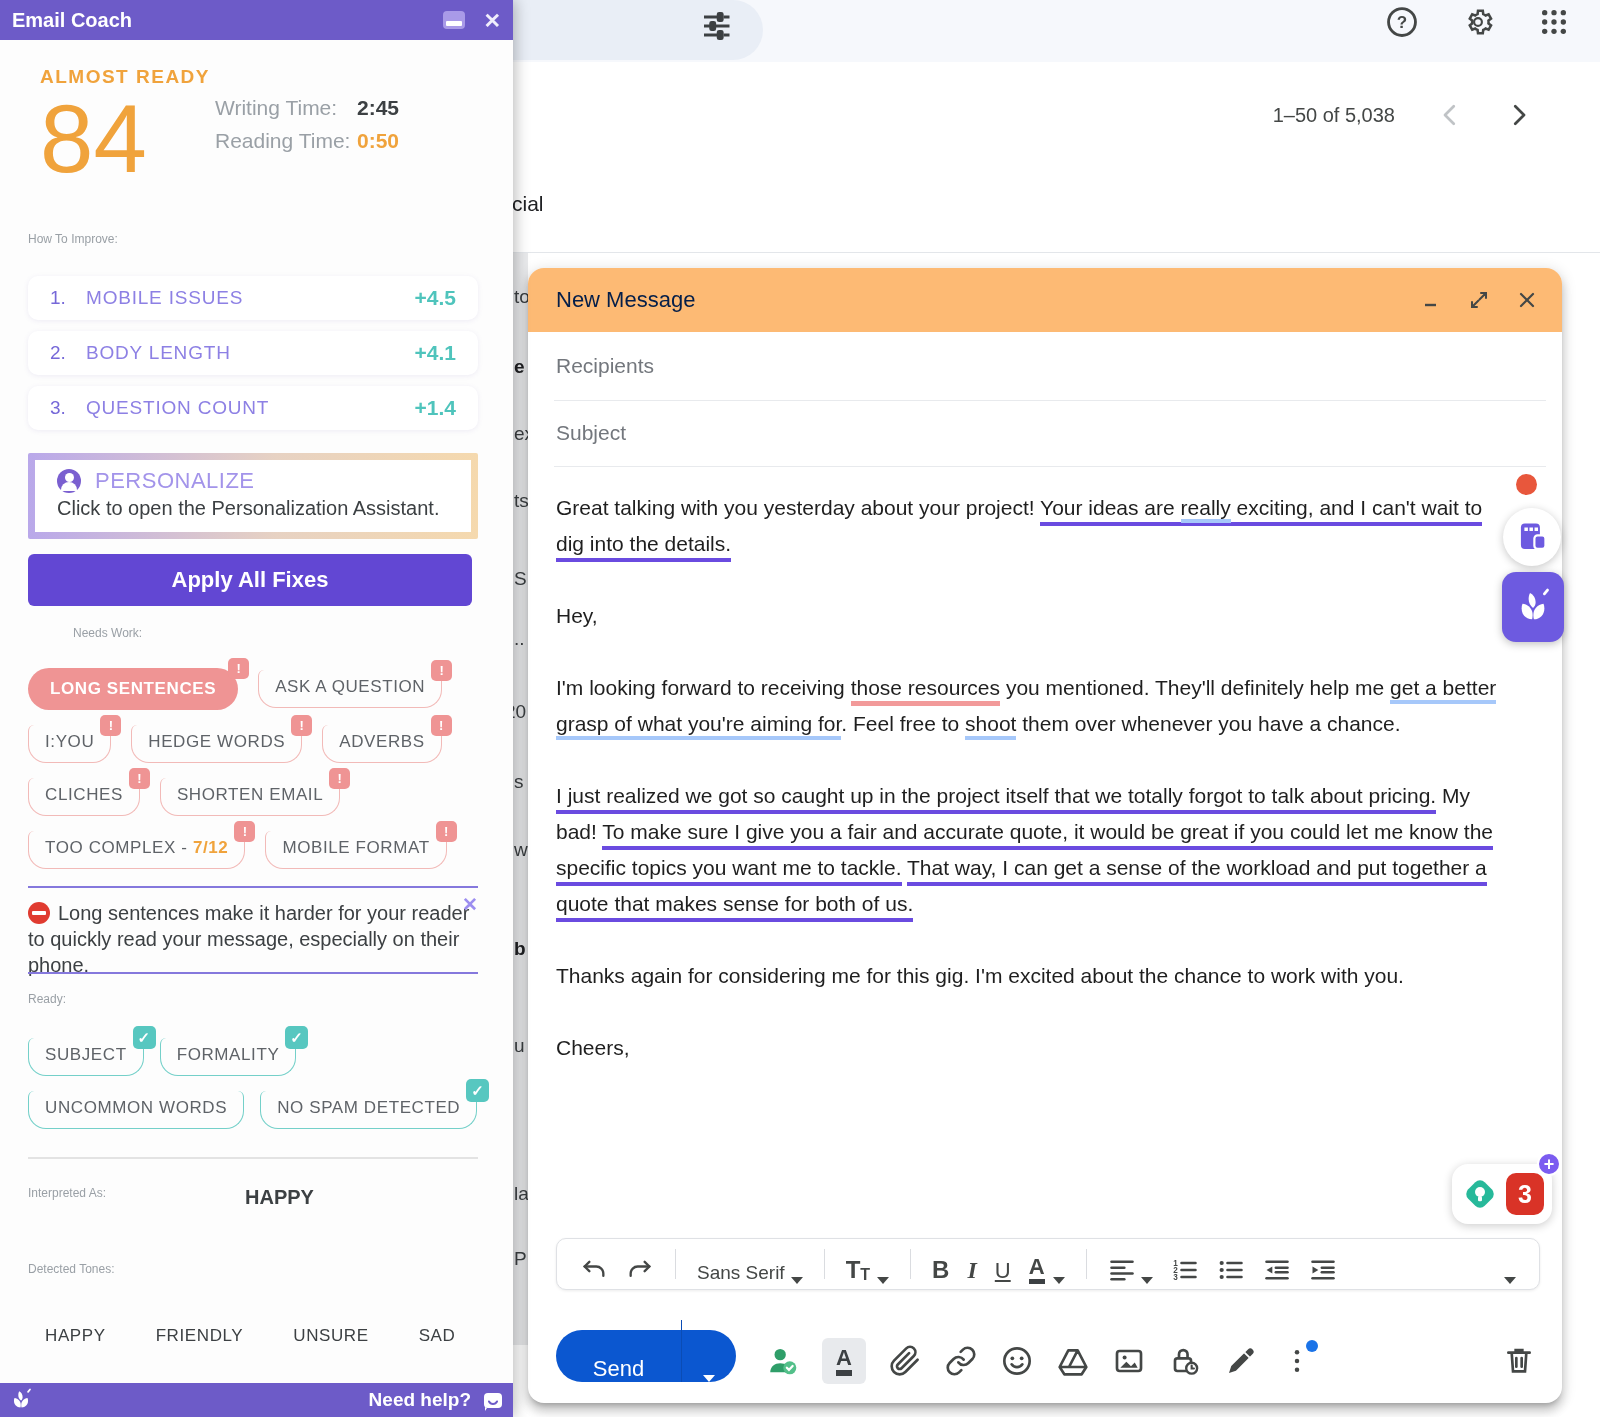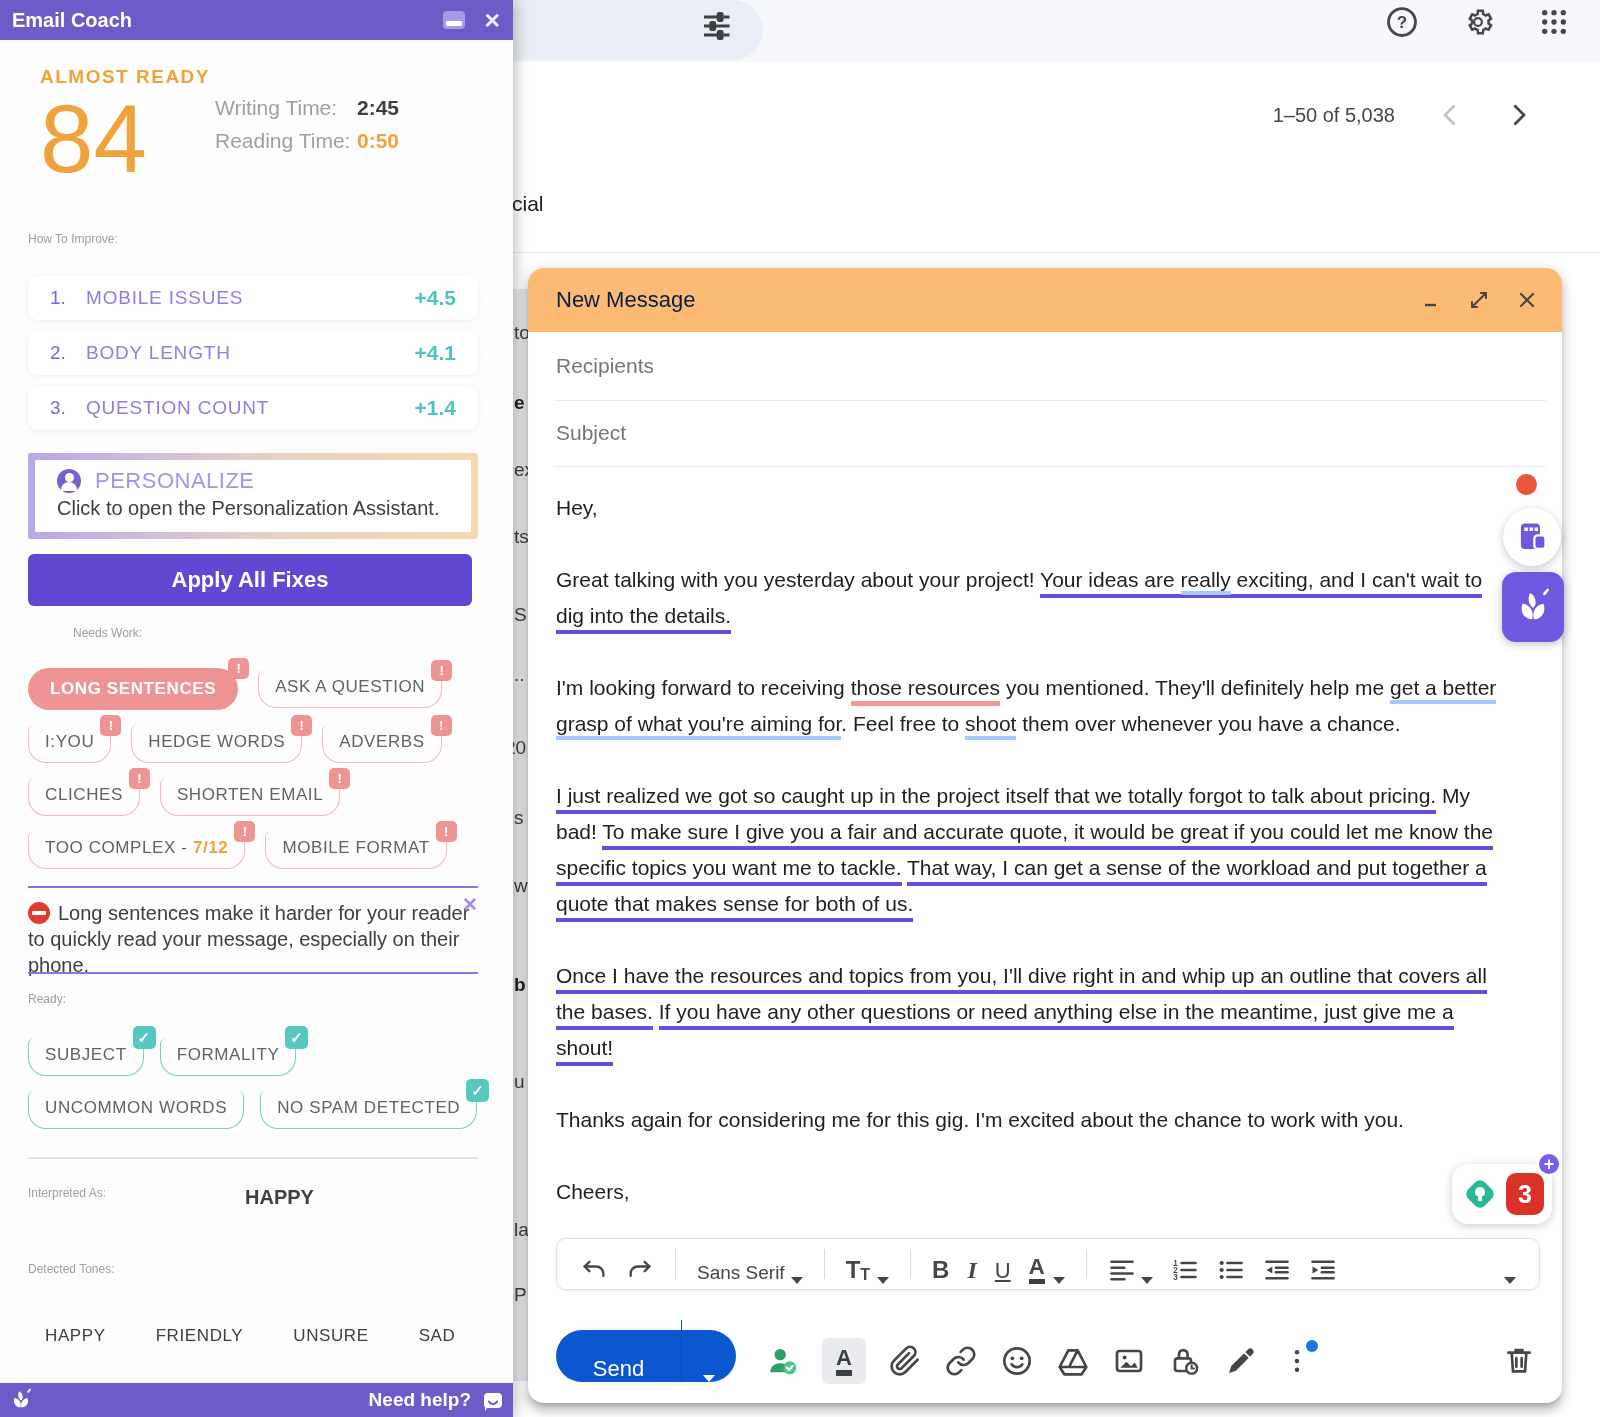--- a/index.html
+++ b/index.html
@@ -10,21 +10,21 @@
   
   .gm-topstrip { position:absolute; left:513px; top:0; right:0; height:62px; background:#f6f8fc; }
   .gm-search-pill { position:absolute; left:513px; top:0; width:250px; height:60px; background:#e9eef6; border-radius:0 30px 30px 0; }
   .gm-tune { position:absolute; left:698px; top:8px; width:36px; height:36px; }
   .gm-topicons { position:absolute; top:4px; right:28px; display:flex; gap:40px; align-items:center; }
   .gm-topicons .ticon { width:36px; height:36px; display:flex; align-items:center; justify-content:center; }
   .gm-pagination { position:absolute; top:104px; right:205px; font-size:20px; color:#444746; }
   .gm-chevron { position:absolute; top:100px; width:30px; height:30px; }
   .tabfrag { position:absolute; left:512px; top:192px; font-size:21px; color:#202124; }
   .tabline { position:absolute; left:513px; top:252px; right:0; height:1px; background:#e3e6ea; }
-  .fragstrip { position:absolute; left:513px; top:253px; width:15px; height:1092px; background:#e9eaec; overflow:hidden;margin-top:36px; }
+  .fragstrip { position:absolute; left:513px; top:253px; width:15px; height:1092px; background:#e9eaec; overflow:hidden; }
   .fragstrip span { position:absolute; left:1px; font-size:19px; color:#3c4043; white-space:nowrap; }
   .fragstrip span.b { font-weight:700; color:#202124; }
 
   
   .compose { position:absolute; left:528px; top:268px; width:1034px; height:1135px; background:#fff; border-radius:16px;
              box-shadow:0 8px 10px 1px rgba(0,0,0,.14), 0 3px 14px 2px rgba(0,0,0,.12), 0 5px 5px -3px rgba(0,0,0,.2); }
   .cw-header { position:absolute; left:0; top:0; right:0; height:64px; background:#fdba74; border-radius:16px 16px 0 0; display:flex; align-items:center; }
   .cw-title { margin-left:28px; font-size:22px; font-weight:500; color:#041e49; }
   .cw-hicons { position:absolute; right:22px; top:0; height:64px; display:flex; align-items:center; gap:22px; }
   .cw-hicons .hic { width:26px; height:26px; display:flex; align-items:center; justify-content:center; }
@@ -259,32 +259,29 @@
     <div class="cw-row row-recip">
       <span class="ph">Recipients</span>
     </div>
     <div class="cw-div" style="top:132px"></div>
     <div class="cw-row row-subj">
       <span class="ph">Subject</span>
     </div>
     <div class="cw-div" style="top:198px"></div>
 
     <div class="cw-body">
-      <p><span>Hey,</span></p>
       <p>
         <span>Great talking with you yesterday about your project! </span><span class="u-purple"><span>Your ideas are </span><span class="u-blue">really</span><span> exciting, and I can't wait to dig into the details.</span></span>
       </p>
+      <p><span>Hey,</span></p>
       <p>
         <span>I'm looking forward to receiving </span><span class="u-pink">those resources</span><span> you mentioned. They'll definitely help me </span><span class="u-blue2">get a better grasp of what you're aiming for</span><span>. Feel free to </span><span class="u-blue2">shoot</span><span> them over whenever you have a chance.</span>
       </p>
       <p>
         <span class="u-purple">I just realized we got so caught up in the project itself that we totally forgot to talk about pricing.</span><span> My bad! </span><span class="u-purple">To make sure I give you a fair and accurate quote, it would be great if you could let me know the specific topics you want me to tackle.</span><span> </span><span class="u-purple">That way, I can get a sense of the workload and put together a quote that makes sense for both of us.</span>
-      </p>
-      <p>
-        <span class="u-purple">Once I have the resources and topics from you, I'll dive right in and whip up an outline that covers all the bases.</span><span> </span><span class="u-purple">If you have any other questions or need anything else in the meantime, just give me a shout!</span>
       </p>
       <p><span>Thanks again for considering me for this gig. I'm excited about the chance to work with you.</span></p>
       <p><span>Cheers,</span></p>
     </div>
 
     <div class="fmt-bar">
       <div class="fb">
         <svg viewBox="0 0 24 24" width="28" height="28" fill="none" stroke="#444746" stroke-width="2" stroke-linecap="round">
           <path d="M8 5L4 9l4 4"></path>
             <path d="M4 9h10a6 6 0 0 1 6 6v2"></path>

